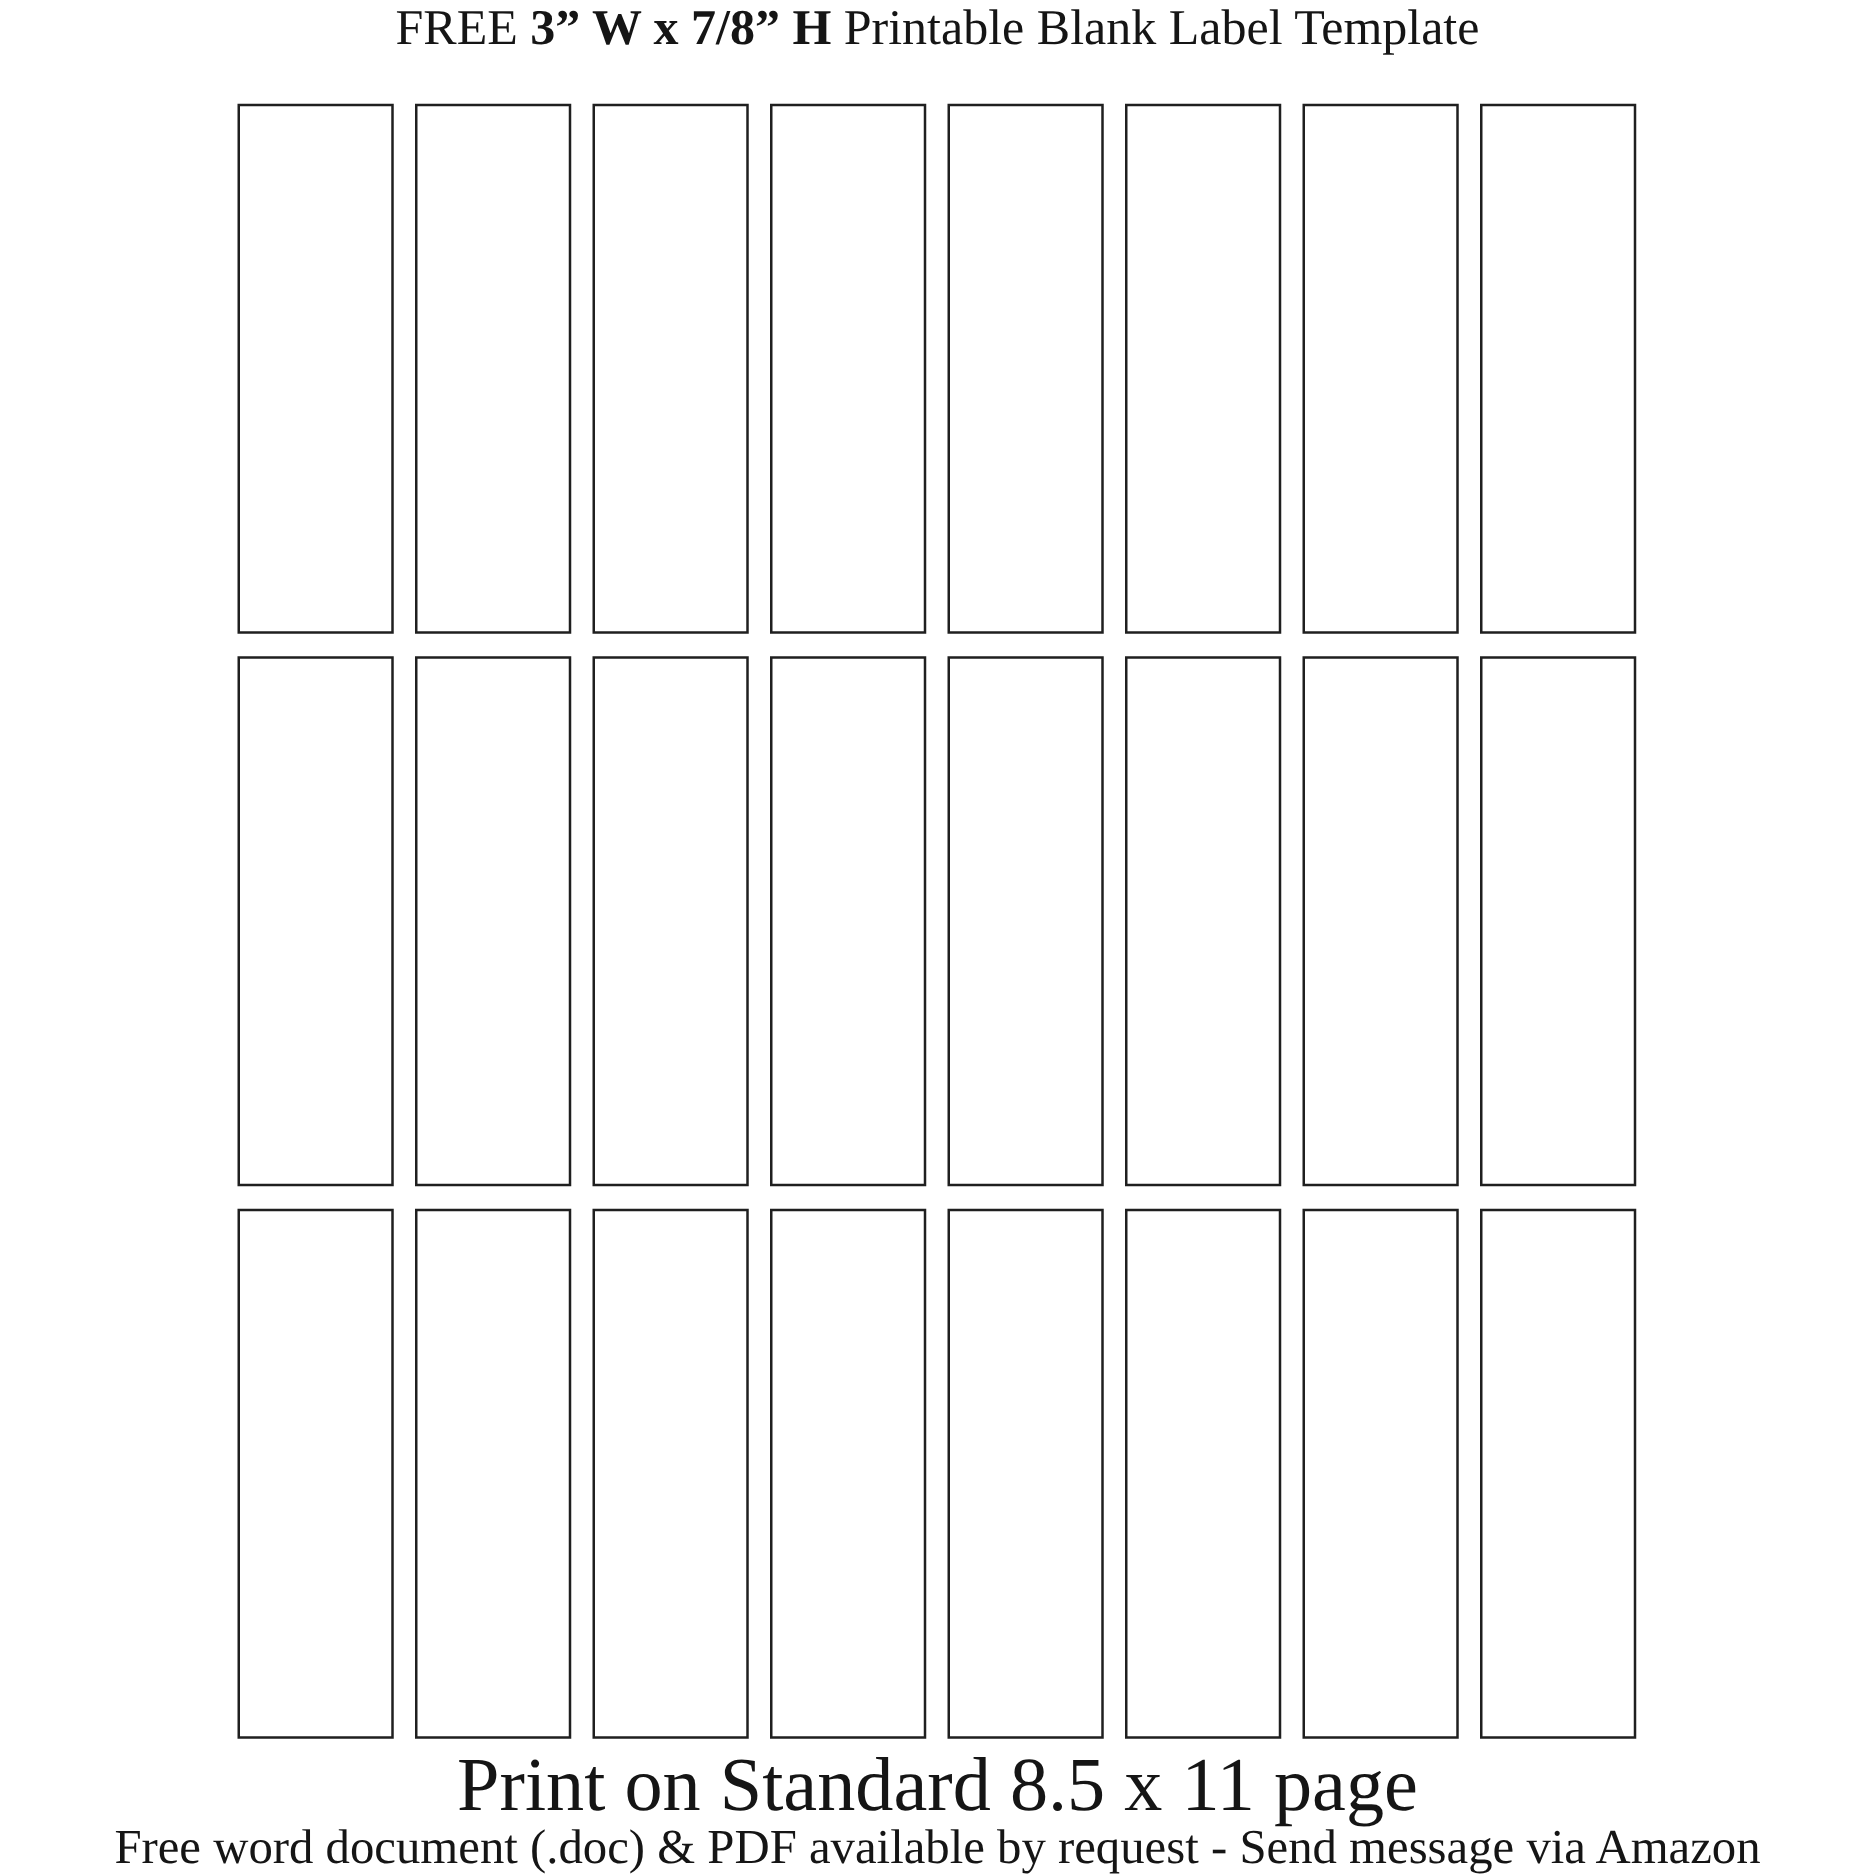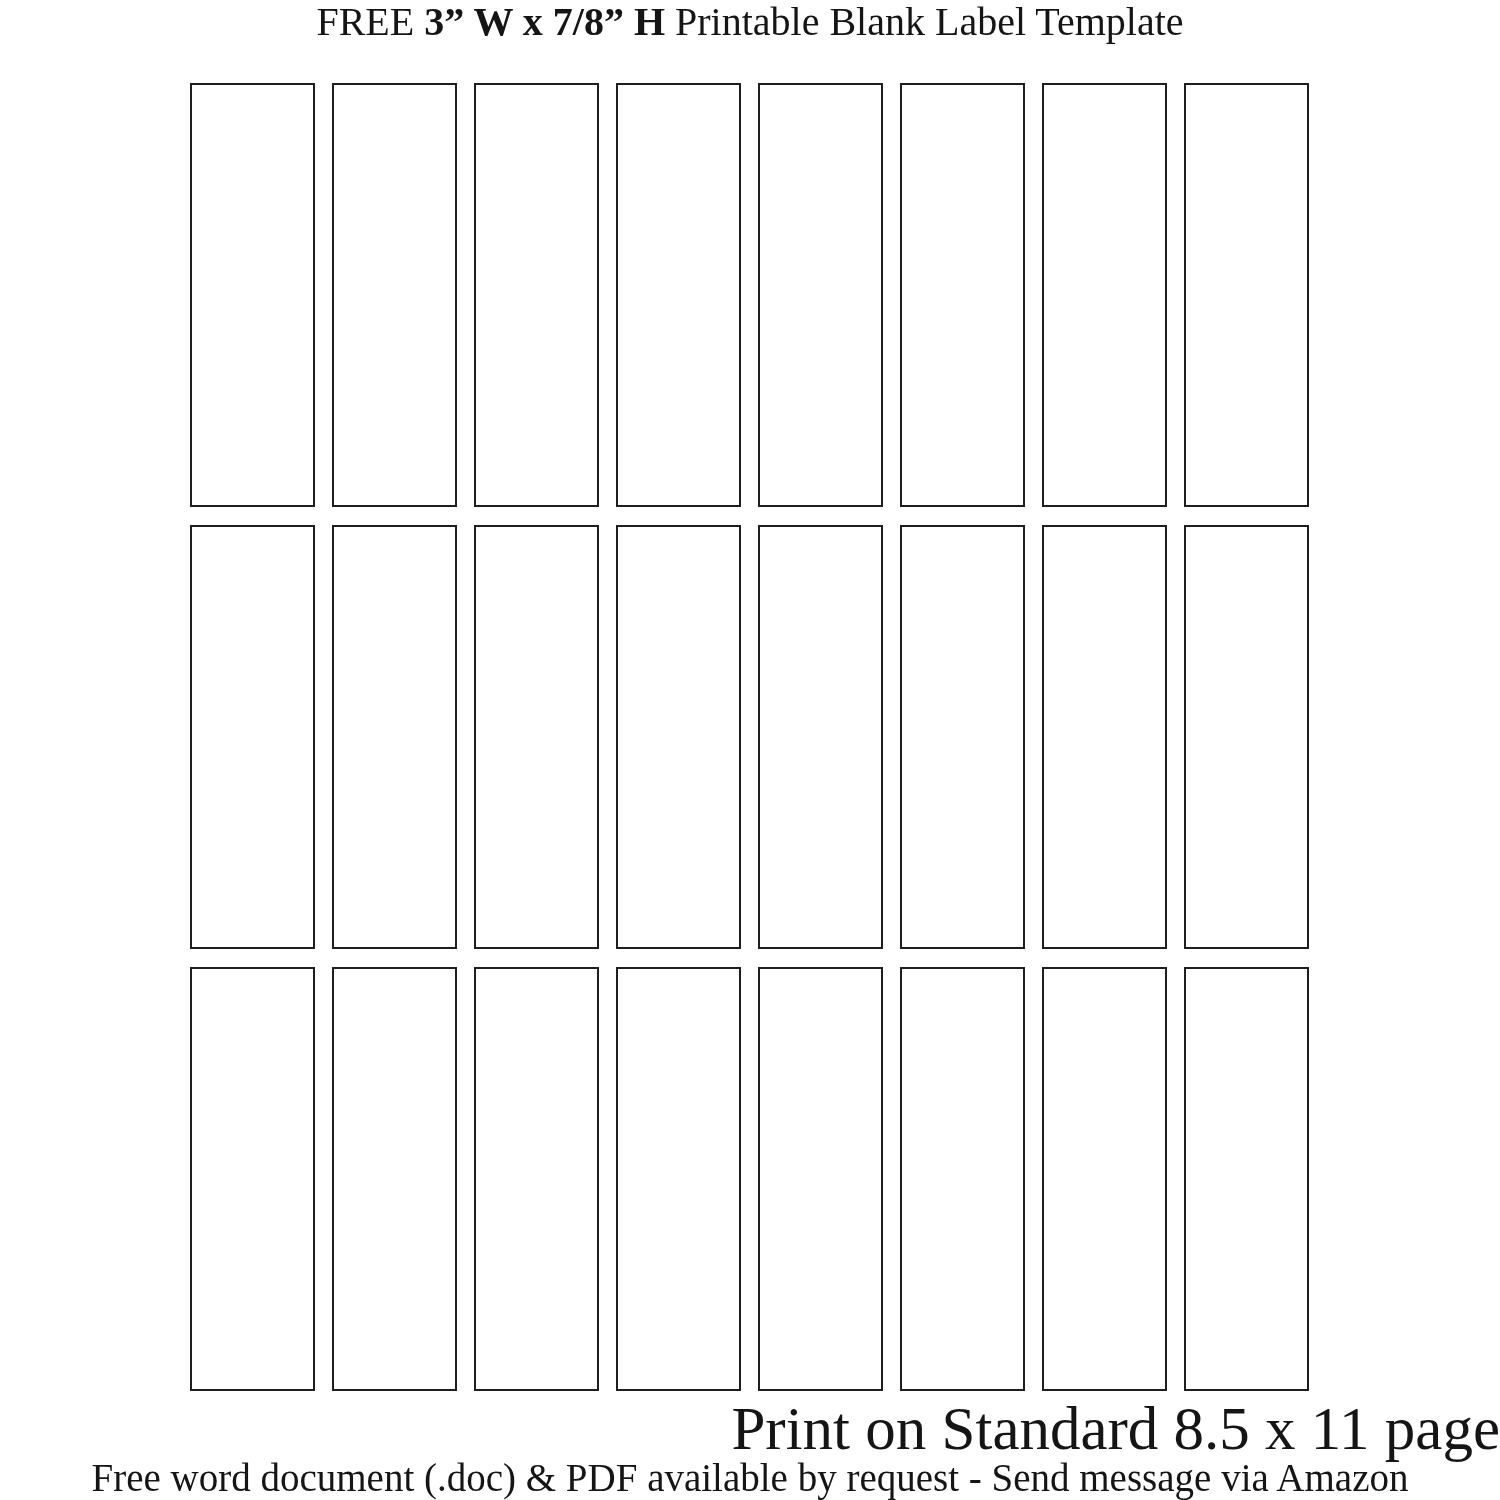--- a/index.html
+++ b/index.html
@@ -47,21 +47,21 @@
     width: 125px;
     height: 424px;
     border: 2px solid var(--border);
     background: var(--fill);
   }
   .footer-heading {
     position: absolute;
     top: 1398px;
     left: 0;
     width: 100%;
-    text-align: right;
+    text-align: center;
     font-size: 61px;
     line-height: 61px;
     white-space: nowrap;
   }
   .footer-note {
     position: absolute;
     top: 1461px;
     left: 0;
     width: 100%;
     text-align: center;

